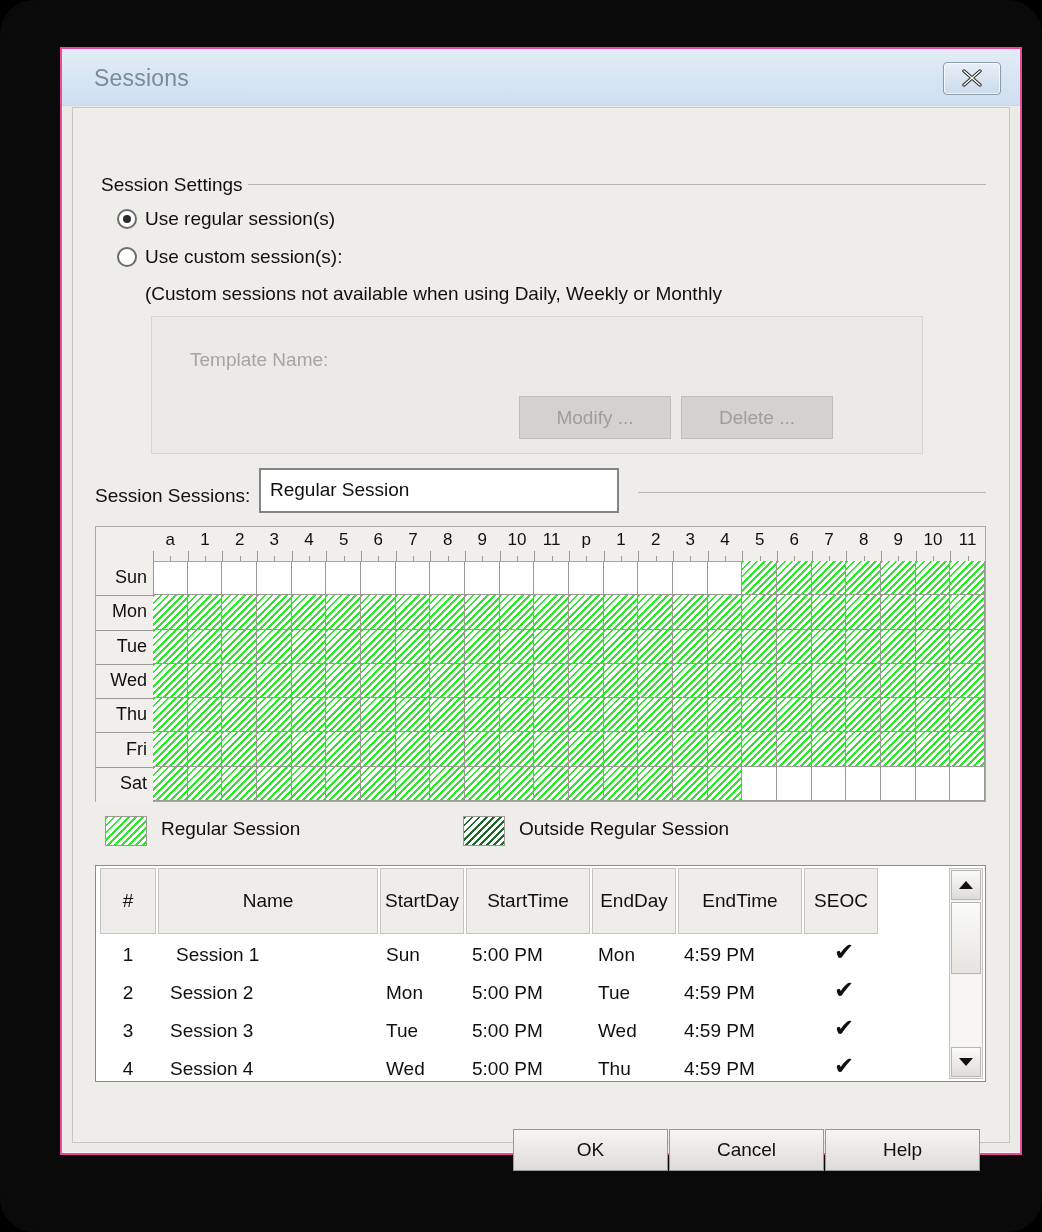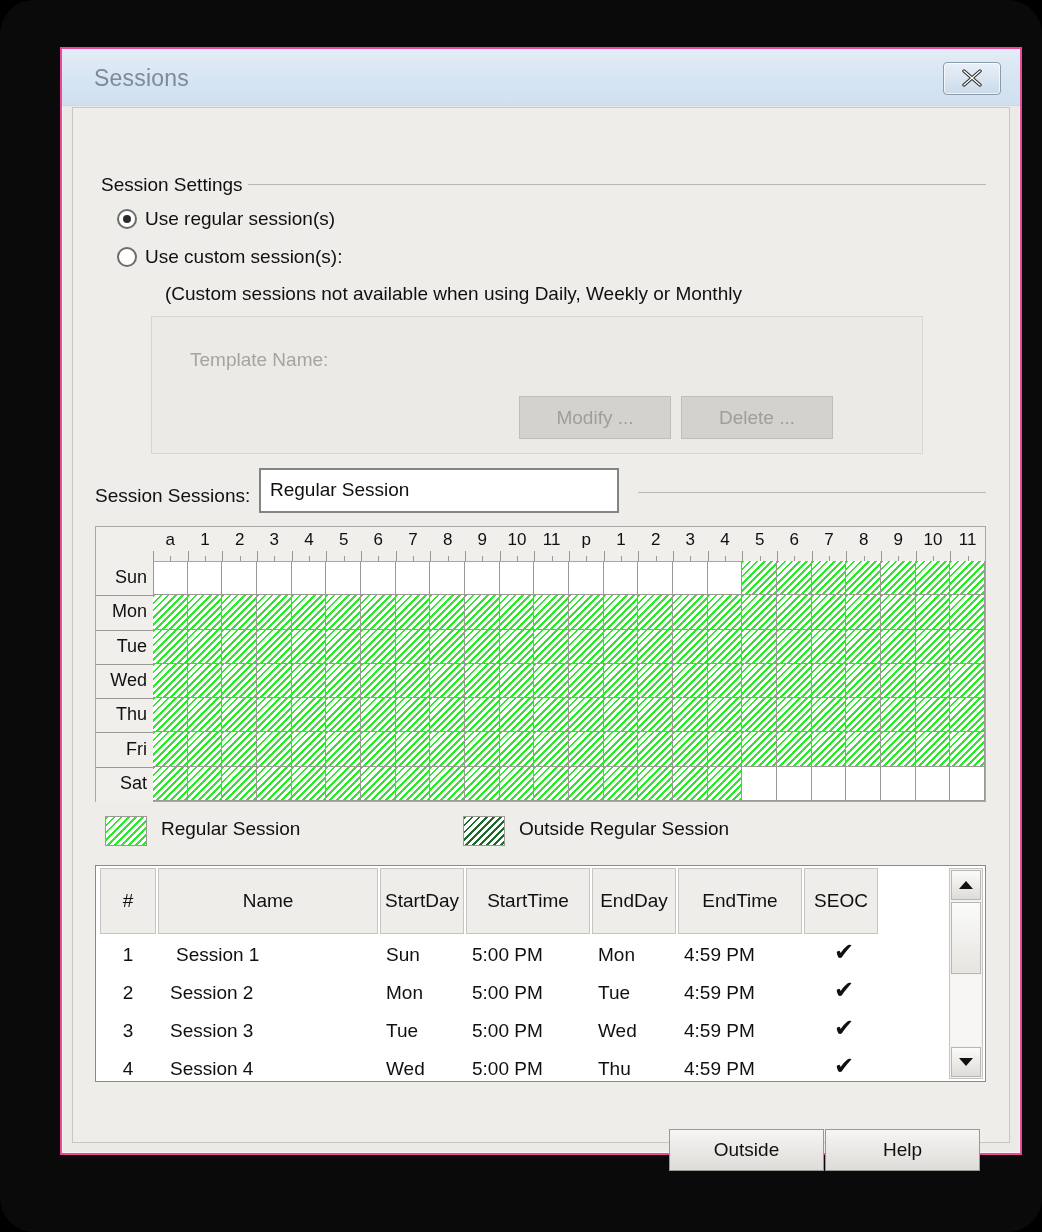--- a/index.html
+++ b/index.html
@@ -197,21 +197,21 @@
     <div class="radio-row" style="left:44px;top:100px;">
       <span class="radio on"></span>
       <span class="radio-label">Use regular session(s)</span>
     </div>
 
     <div class="radio-row" style="left:44px;top:138px;">
       <span class="radio"></span>
       <span class="radio-label">Use custom session(s):</span>
     </div>
 
-    <div id="customnote" style="left:92px;top:175px;">(Custom sessions not available when using Daily, Weekly or Monthly</div>
+    <div id="customnote" style="left:72px;top:175px;">(Custom sessions not available when using Daily, Weekly or Monthly</div>
 
     <div id="tmplgroup" style="left:78px;top:208px;width:772px;height:138px;">
       <div id="tmpllabel" style="left:38px;top:32px;">Template Name:</div>
       <div class="dbtn" style="left:367px;top:79px;width:152px;height:43px;">Modify ...</div>
       <div class="dbtn" style="left:529px;top:79px;width:152px;height:43px;">Delete ...</div>
     </div>
 
     <div id="previewlabel" style="left:22px;top:377px;">Session Sessions:</div>
     <div id="previewbox" style="left:186px;top:360px;width:360px;height:45px;">
       <div id="previewvalue">Regular Session</div>
@@ -572,17 +572,18 @@
         <div class="td ctr" style="left: 18px; width: 28px; top: 192px;">4</div>
         <div class="td" style="left: 74px; width: 220px; top: 192px;">Session  4</div>
         <div class="td" style="left: 290px; width: 72px; top: 192px;">Wed</div>
         <div class="td" style="left: 376px; width: 112px; top: 192px;">5:00 PM</div>
         <div class="td" style="left: 502px; width: 72px; top: 192px;">Thu</div>
         <div class="td" style="left: 588px; width: 112px; top: 192px;">4:59 PM</div>
         <div class="td ctr" style="left: 734px; width: 28px; top: 186px; font-size: 24px;">✔</div>
       </div>
 
 
-    <div class="bbtn" style="left:596px;top:1021px;width:155px;">Outside</div>
+    <div class="bbtn" style="left:440px;top:1021px;width:155px;">OK</div>
+    <div class="bbtn" style="left:596px;top:1021px;width:155px;">Cancel</div>
     <div class="bbtn" style="left:752px;top:1021px;width:155px;">Help</div>
 
   </div>
 </div>
 
 </body></html>

